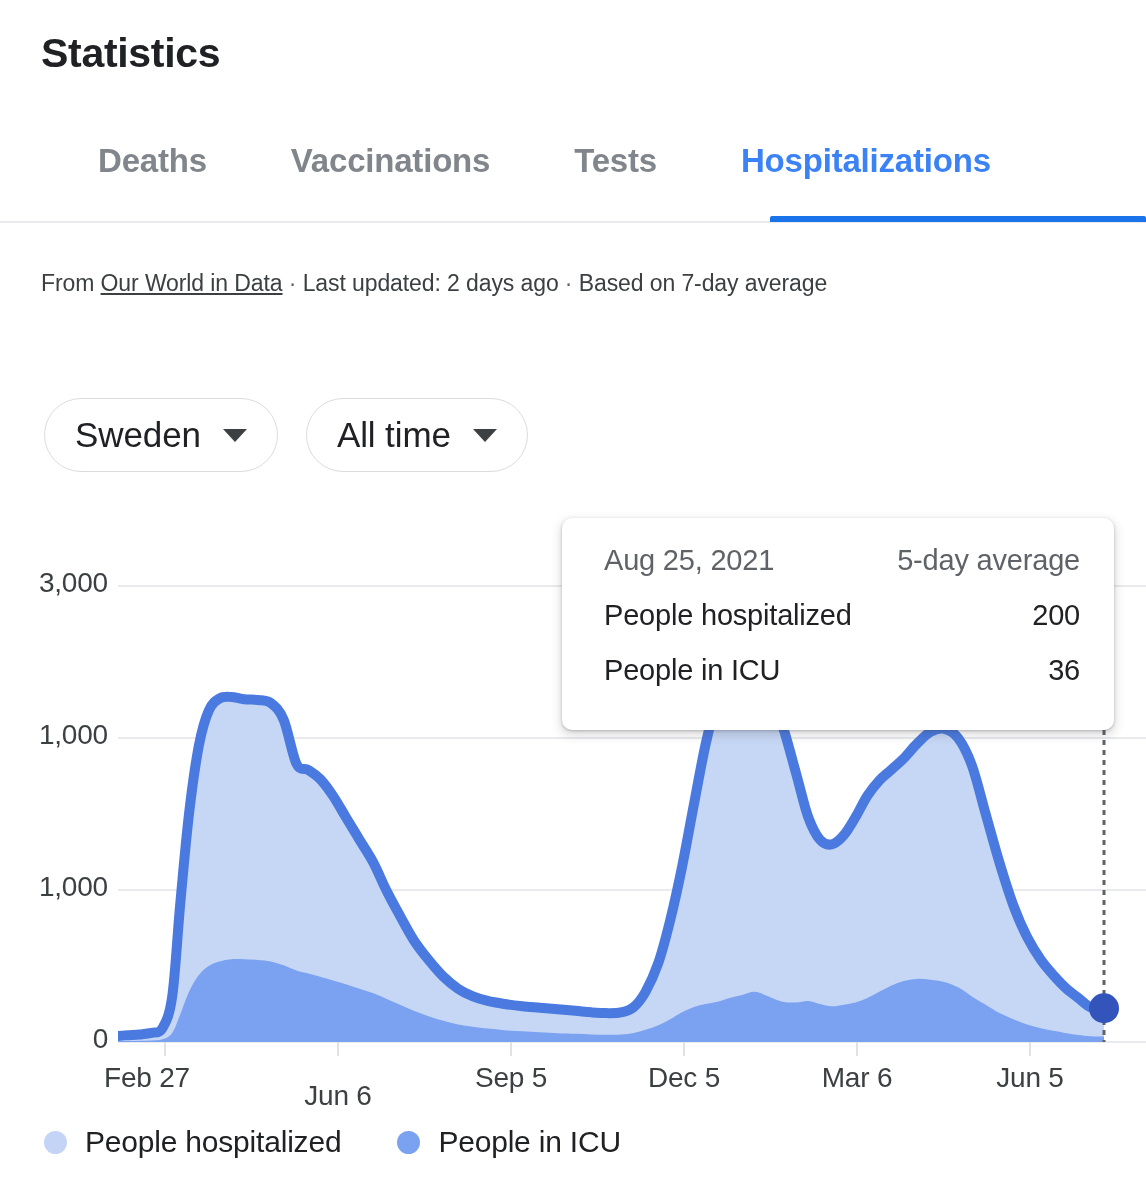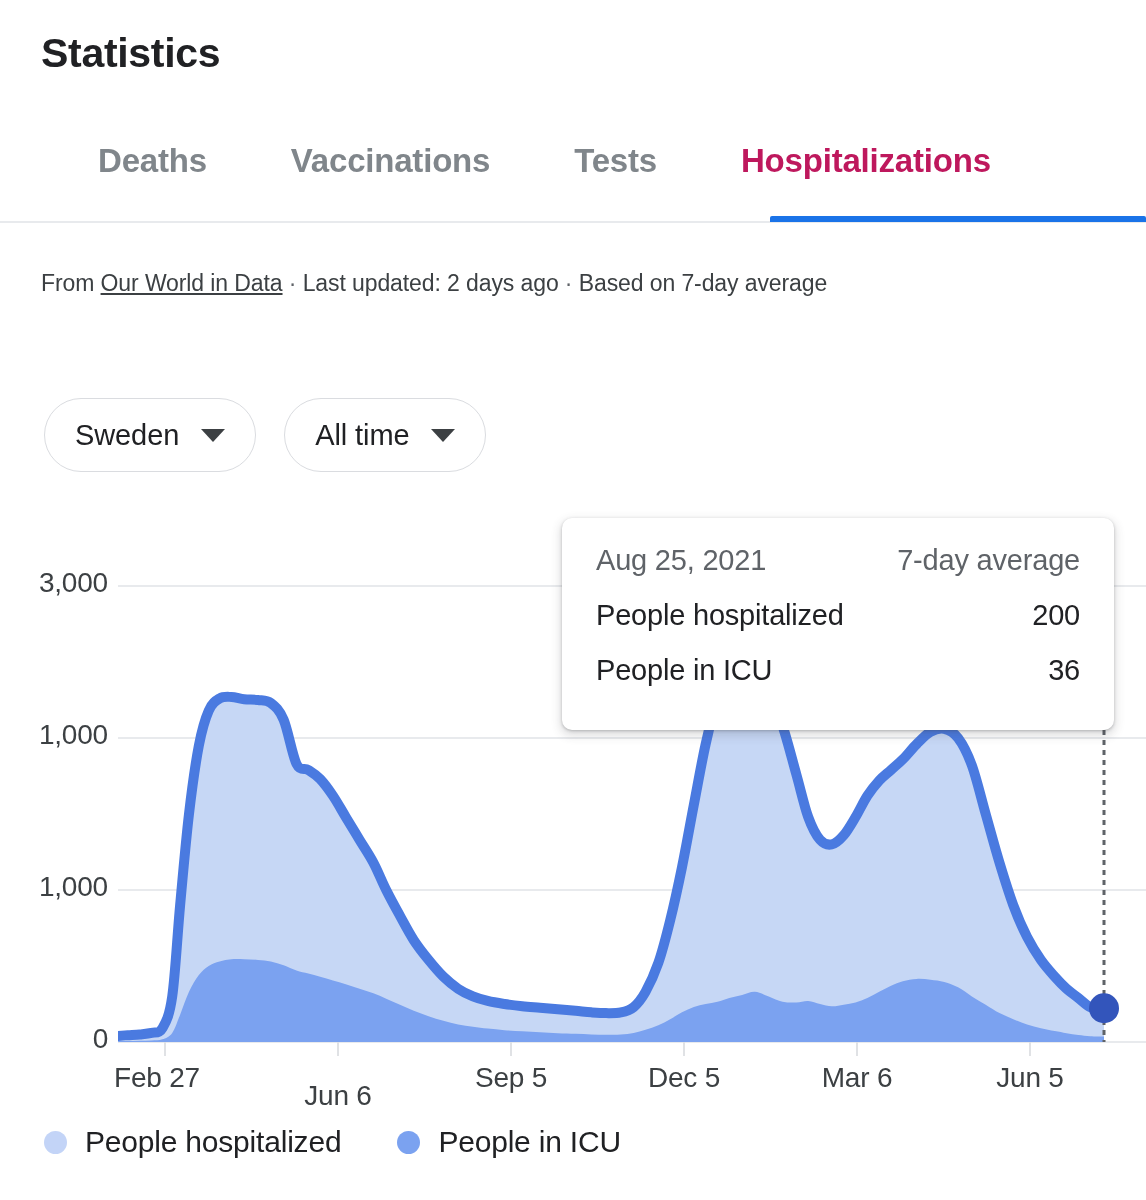--- a/index.html
+++ b/index.html
@@ -27,21 +27,21 @@
   .tabs-inner { position: absolute; left: 98px; top: 0; display: flex; align-items: flex-start; }
   .tab {
     position: relative;
     font-size: 33px; color: #80868b; font-weight: 700;
     padding: 14px 0 0 0; margin-right: 84px; white-space: nowrap;
     cursor: pointer; background: none; border: none;
     font-family: "Liberation Sans", sans-serif;
     letter-spacing: -0.2px;
   }
   .tab:last-child { margin-right: 0; }
-  .tab.active { color: #be185d; font-weight: 700; }
+  .tab.active { color: #3b82f6; font-weight: 700; }
   .tab-underline {
     position: absolute; left: 770px; top: 216px;
     width: 376px; height: 6px; background: #1a73e8; border-radius: 2px 2px 0 0;
   }
 
   
   .source {
     position: absolute; left: 41px; top: 268px; width: 990px;
     font-size: 23px; color: #3c4043; line-height: 1.33; letter-spacing: -0.1px;
   }
@@ -50,21 +50,21 @@
 
   
   .chips { position: absolute; left: 44px; top: 398px; display: flex; gap: 28px; }
   .chip {
     display: flex; align-items: center; justify-content: center;
     height: 74px; padding: 0 30px;
     border: 1.5px solid #dadce0; border-radius: 40px;
     background: #fff; cursor: pointer;
     font-family: "Liberation Sans", sans-serif;
   }
-  .chip-label { font-size: 29px; color: #202124; letter-spacing: -0.1px; }
+  .chip-label { font-size: 35px; color: #202124; letter-spacing: -0.1px; }
   .chip-caret {
     width: 0; height: 0; margin-left: 22px;
     border-left: 12px solid transparent;
     border-right: 12px solid transparent;
     border-top: 13px solid #3c4043;
   }
 
   
   .chart-wrap { position: absolute; left: 0; top: 520px; width: 1146px; height: 560px; }
   .chart-svg { position: absolute; left: 0; top: 0; }
@@ -81,21 +81,21 @@
   
   .tooltip {
     position: absolute; left: 562px; top: 518px;
     width: 552px; height: 212px;
     background: #ffffff;
     border-radius: 10px;
     box-shadow: 0 1px 3px rgba(60,64,67,.30), 0 4px 10px 2px rgba(60,64,67,.16);
     padding: 26px 34px 0 34px;
     z-index: 6;
   }
-  .tt-row { display: flex; justify-content: space-between; align-items: baseline; }
+  .tt-row { display: flex; justify-content: space-between; align-items: baseline; margin-left: 8px; }
   .tt-head { margin-bottom: 22px; }
   .tt-date { font-size: 29px; color: #5f6368; letter-spacing: -0.2px; }
   .tt-avg  { font-size: 29px; color: #5f6368; letter-spacing: -0.2px; }
   .tt-body .tt-row { margin-bottom: 22px; }
   .tt-name { font-size: 29px; color: #202124; letter-spacing: -0.2px; }
   .tt-val  { font-size: 29px; color: #202124; letter-spacing: -0.2px; }
 
   
   .legend { position: absolute; left: 44px; top: 1125px; display: flex; align-items: center; }
   .legend-item { display: flex; align-items: center; margin-right: 56px; cursor: pointer; }
@@ -159,33 +159,33 @@
         <line x1="1104" x2="1104" y1="0" y2="522" stroke="#5f6368" stroke-width="3" stroke-dasharray="5 5"></line>
         <circle cx="1104" cy="488.256" r="15" fill="#3355bb"></circle>
       </svg>
     <div id="y-labels">
         <div class="ylabel" style="left: 8px; top: 503px;">0</div>
         <div class="ylabel" style="left: 8px; top: 351px;">1,000</div>
         <div class="ylabel" style="left: 8px; top: 199px;">1,000</div>
         <div class="ylabel" style="left: 8px; top: 47px;">3,000</div>
       </div>
     <div id="x-labels">
-        <div class="xlabel" style="left: 67px; top: 542px;">Feb 27</div>
+        <div class="xlabel" style="left: 57px; top: 542px;">Feb 27</div>
         <div class="xlabel" style="left: 248px; top: 560px;">Jun 6</div>
         <div class="xlabel" style="left: 421px; top: 542px;">Sep 5</div>
         <div class="xlabel" style="left: 594px; top: 542px;">Dec 5</div>
         <div class="xlabel" style="left: 767px; top: 542px;">Mar 6</div>
         <div class="xlabel" style="left: 940px; top: 542px;">Jun 5</div>
       </div>
   </div>
 
   <div class="tooltip">
     <div class="tt-row tt-head">
       <span class="tt-date">Aug 25, 2021</span>
-      <span class="tt-avg">7-day average</span>
+      <span class="tt-avg">5-day average</span>
     </div>
     <div class="tt-body" id="tt-body">
         <div class="tt-row">
           <span class="tt-name">People hospitalized</span>
           <span class="tt-val">200</span>
         </div>
         <div class="tt-row">
           <span class="tt-name">People in ICU</span>
           <span class="tt-val">36</span>
         </div>

